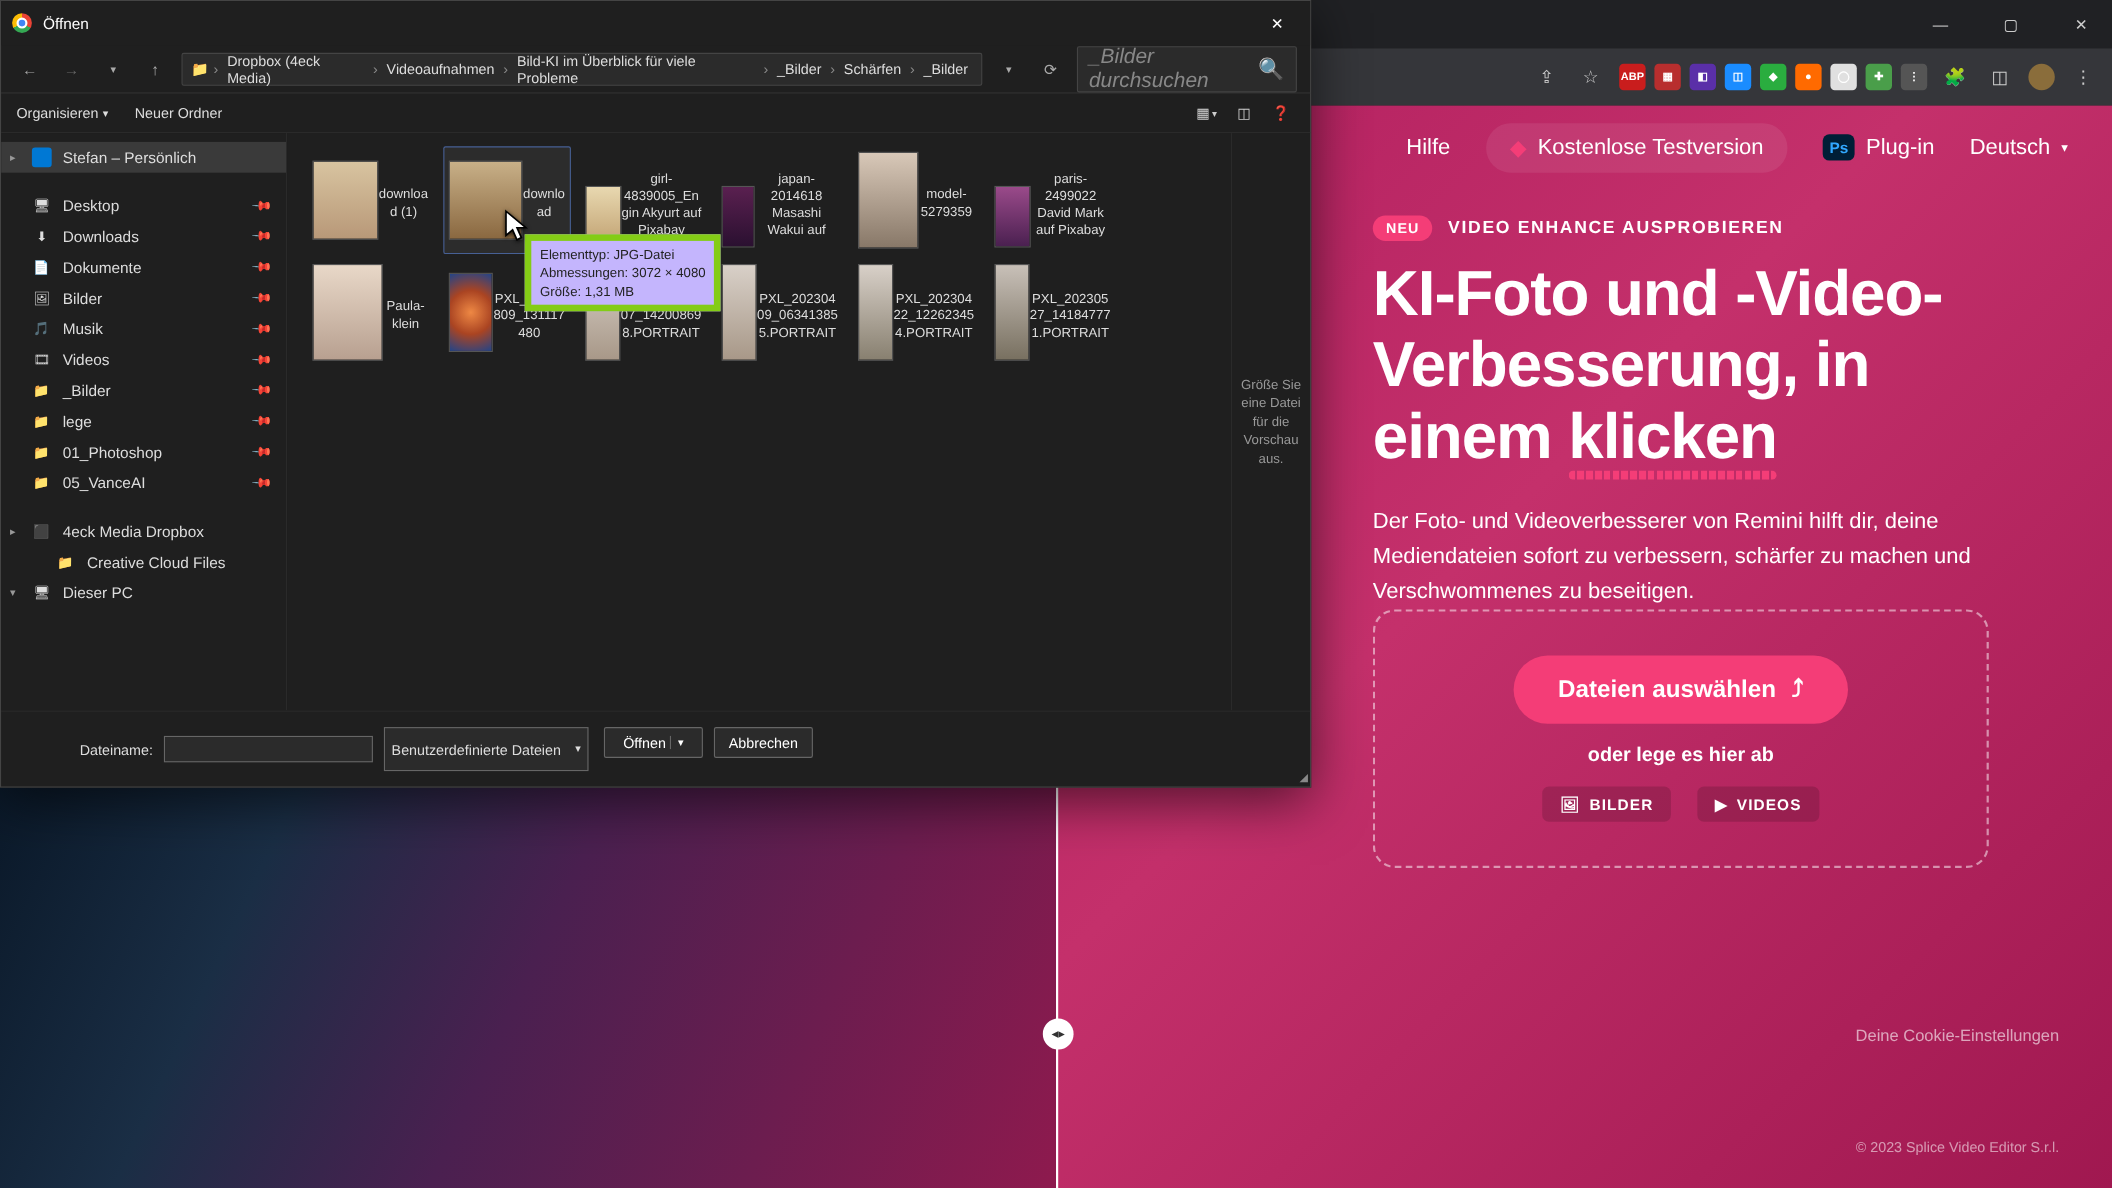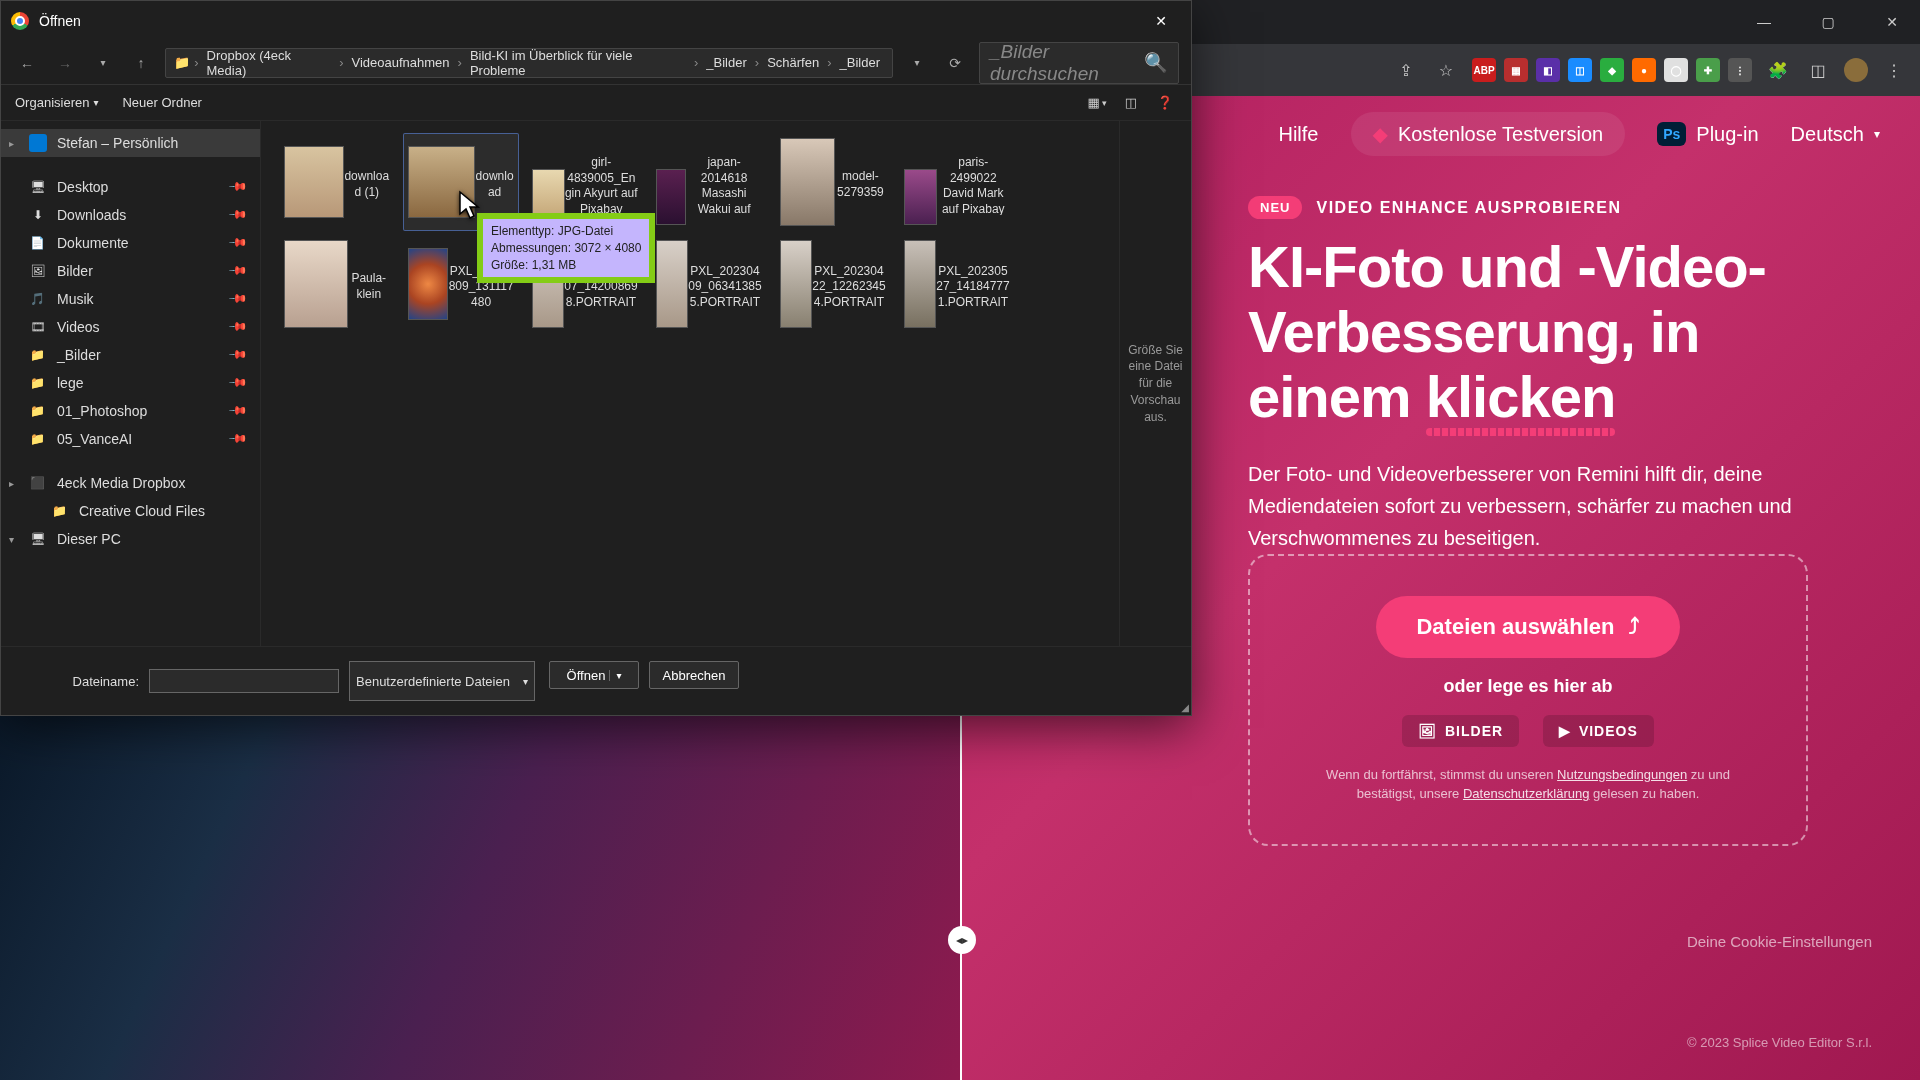--- a/index.html
+++ b/index.html
@@ -169,25 +169,20 @@
         <div class="drop-or">oder lege es hier ab</div>
         <div class="file-types">
           <div class="file-type">
               <span>🖼</span>
               <span>BILDER</span>
             </div>
           <div class="file-type">
               <span>▶</span>
               <span>VIDEOS</span>
             </div>
-        </div>
-        <div class="drop-legal">
-          <span>Wenn du fortfährst, stimmst du unseren</span>
-          <a>Nutzungsbedingungen</a><span> zu und bestätigst, unsere</span>
-          <a>Datenschutzerklärung</a><span> gelesen zu haben.</span>
         </div>
       </div>
     </div>
 
     <div class="cookie-link">Deine Cookie-Einstellungen</div>
     <div class="footer-text">
       <div>© 2023 Splice Video Editor S.r.l.</div>
     </div>
 
     <div class="compare-area"></div>

